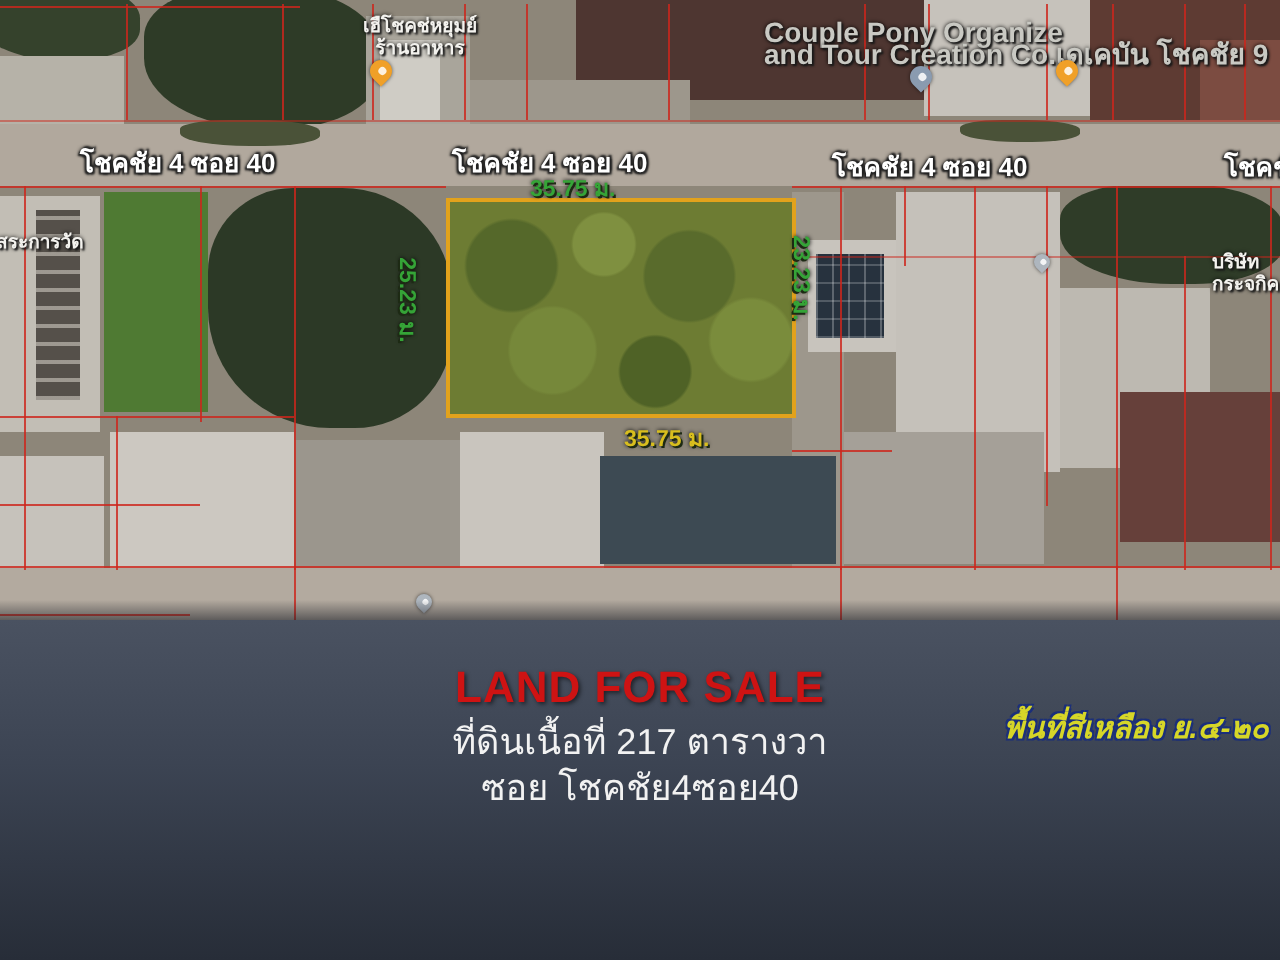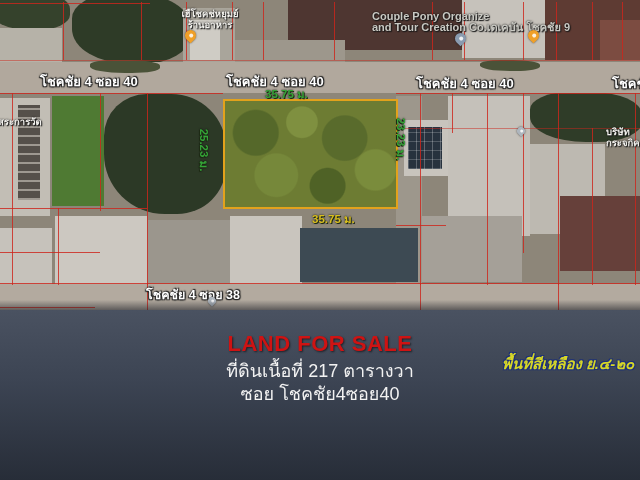--- a/index.html
+++ b/index.html
@@ -135,27 +135,26 @@
 
   <div class="dim dim-green" style="left:265px;top:85px;">35.75 ม.</div>
   <div class="dim dim-yellow" style="left:312px;top:210px;">35.75 ม.</div>
   <div class="dim dim-green dim-vert" style="left:204px;top:150px;">25.23 ม.</div>
   <div class="dim dim-green dim-vert" style="left:401px;top:139px;">23.23 ม.</div>
 
   <div class="lbl" style="left:40px;top:71px;">โชคชัย 4 ซอย 40</div>
   <div class="lbl" style="left:226px;top:71px;">โชคชัย 4 ซอย 40</div>
   <div class="lbl" style="left:416px;top:73px;">โชคชัย 4 ซอย 40</div>
   <div class="lbl" style="left:612px;top:73px;">โชคชั</div>
-  <div class="lbl" style="left:146px;top:285px;font-size:12.5px;">โชคชัย 4 ซอย 38</div>
 
   <div class="poi" style="left:165px;top:8px;width:90px;text-align:center;">
     <div>เฮืโชคช่หยุมย์</div>
     <div>ร้านอาหาร</div>
   </div>
-  <div class="poi poi-gray" style="left:372px;top:11px;font-size:11px;">
+  <div class="poi poi-gray" style="left:382px;top:11px;font-size:14px;">
     <div>Couple Pony Organize</div>
     <div>and Tour Creation Co.เดเคบัน โชคชัย 9</div>
   </div>
   <div class="poi" style="left:-14px;top:116px;">นยิสระการวัด</div>
   <div class="poi" style="left:606px;top:126px;">
     <div>บริษัท</div>
     <div>กระจกิค</div>
   </div>
 
   <div class="pin pin-orange" style="left:185px;top:30px;"></div>

